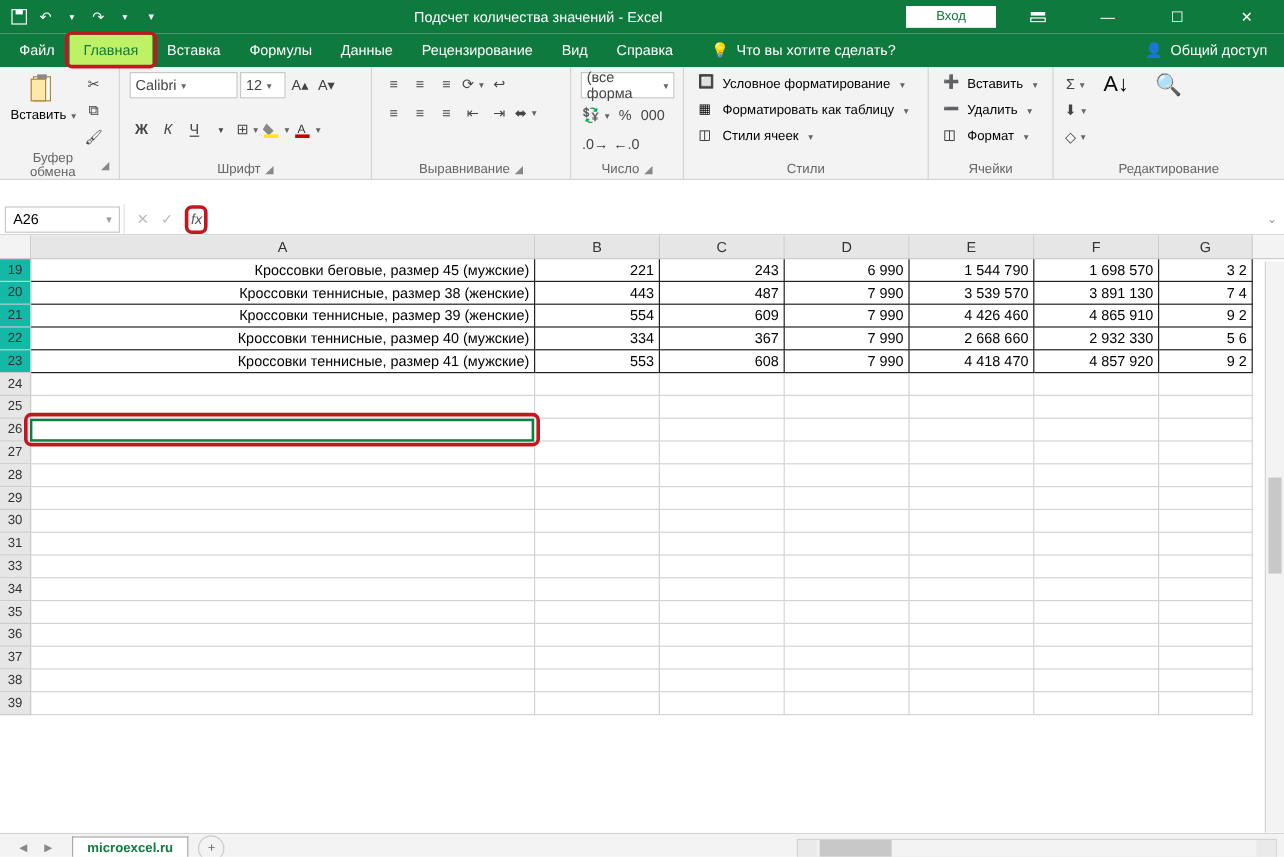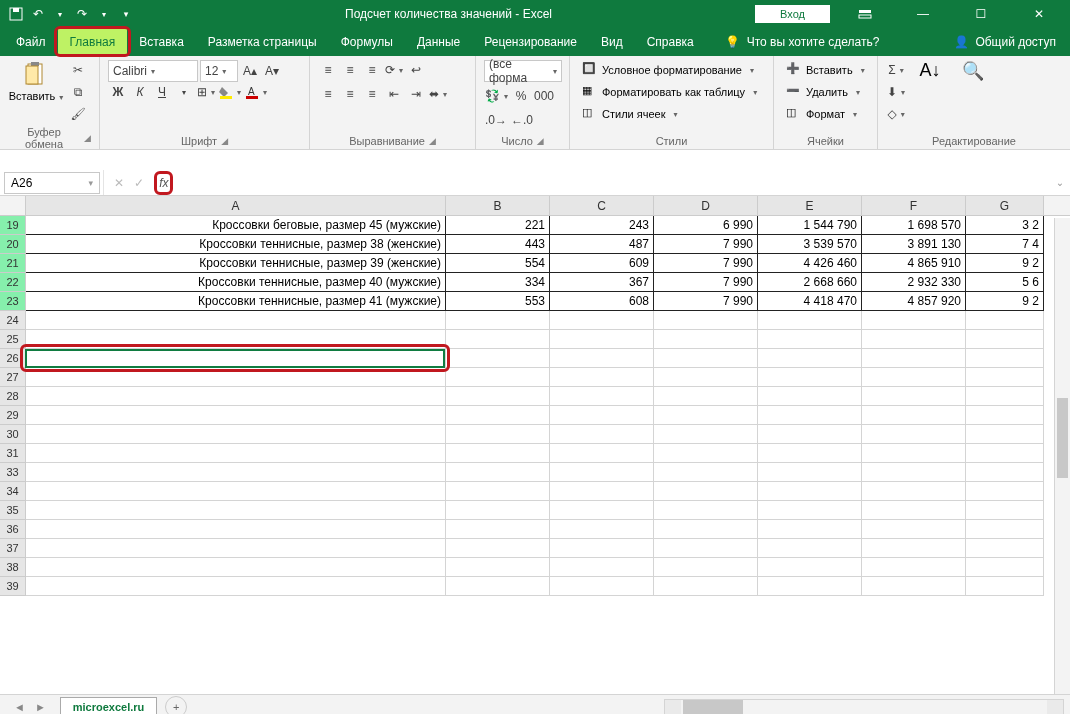--- a/index.html
+++ b/index.html
@@ -55,21 +55,21 @@
 .colhead-row { display:flex; height:20px; border-bottom:1px solid #ccc; background:#f3f3f3; }
 .selall { width:26px; border-right:1px solid #ccc; background:#f3f3f3; }
 .colhead { border-right:1px solid #ccc; text-align:center; font-size:12px; color:#333; line-height:20px; background:#e6e6e6; }
 .col-A{width:420px;} .col-B{width:104px;} .col-C{width:104px;} .col-D{width:104px;} .col-E{width:104px;} .col-F{width:104px;} .col-G{width:78px;}
 .gridbody { position:relative; }
 .grow { display:flex; height:19px; }
 .rowhead { width:26px; border-right:1px solid #ccc; border-bottom:1px solid #ccc; background:#e6e6e6; text-align:center; font-size:11px; color:#333; line-height:19px; }
 .cell { border-right:1px solid #d4d4d4; border-bottom:1px solid #d4d4d4; padding:0 4px; font-size:12px; line-height:19px; overflow:hidden; white-space:nowrap; }
 .col-A.cell{text-align:right;} .cell.num{text-align:right;}
 .datacell { border-color:#222; }
-.datarow .rowhead { background:#86efac; }
+.datarow .rowhead { background:#14b8a6; }
 .active-cell-marker { position:absolute; border:2px solid #107c41; pointer-events:none; }
 .hl-red-cell { position:absolute; border:3px solid #c1181f; border-radius:6px; pointer-events:none; }
 .vsb { position:absolute; right:0; top:22px; bottom:0; width:16px; background:#f3f3f3; border-left:1px solid #d4d4d4; }
 .vsb-thumb { position:absolute; top:180px; height:80px; left:2px; right:2px; background:#c8c8c8; }
 
 
 .sheetbar { height:24px; border-top:1px solid #d4d4d4; background:#f3f3f3; display:flex; align-items:center; font-size:11px; }
 .sheet-nav { display:flex; gap:10px; padding:0 14px; color:#888; }
 .sheet-tab { background:#fff; border:1px solid #aaa; border-bottom:none; padding:3px 12px; font-weight:bold; color:#0f7a3e; }
 .sheet-add { width:22px; height:22px; border:1px solid #ccc; border-radius:50%; text-align:center; line-height:20px; margin-left:8px; color:#666; }
@@ -121,21 +121,20 @@
   </div>
 </div>
 
 <div class="menubar">
   <div class="tab">Файл</div>
   <div class="tab active">
     <span>Главная</span>
     <span class="hl-red-tab"></span>
   </div>
   <div class="tab">Вставка</div>
-  <div class="tab">Разметка страницы</div>
   <div class="tab">Формулы</div>
   <div class="tab">Данные</div>
   <div class="tab">Рецензирование</div>
   <div class="tab">Вид</div>
   <div class="tab">Справка</div>
   <div class="tell">
     <span>💡</span>
     <span>Что вы хотите сделать?</span>
   </div>
   <div class="share">
@@ -162,21 +161,21 @@
         <span class="smbtn">🖌</span>
       </div>
     </div>
     <div class="group-label">
         <span>Буфер обмена</span>
         <span class="dlaunch">◢</span>
       </div>
   </div>
 
   <div class="group" style="width:210px">
-    <div class="group-body col" style="gap:0">
+    <div class="group-body col" style="gap:16px">
       <div class="row">
         <div class="combo font-combo dd">Calibri</div>
         <div class="combo size-combo dd">12</div>
         <span class="smbtn">A▴</span>
         <span class="smbtn">A▾</span>
       </div>
       <div class="row">
         <span class="smbtn" style="font-weight:bold">Ж</span>
         <span class="smbtn" style="font-style:italic">К</span>
         <span class="smbtn" style="text-decoration:underline">Ч</span>

